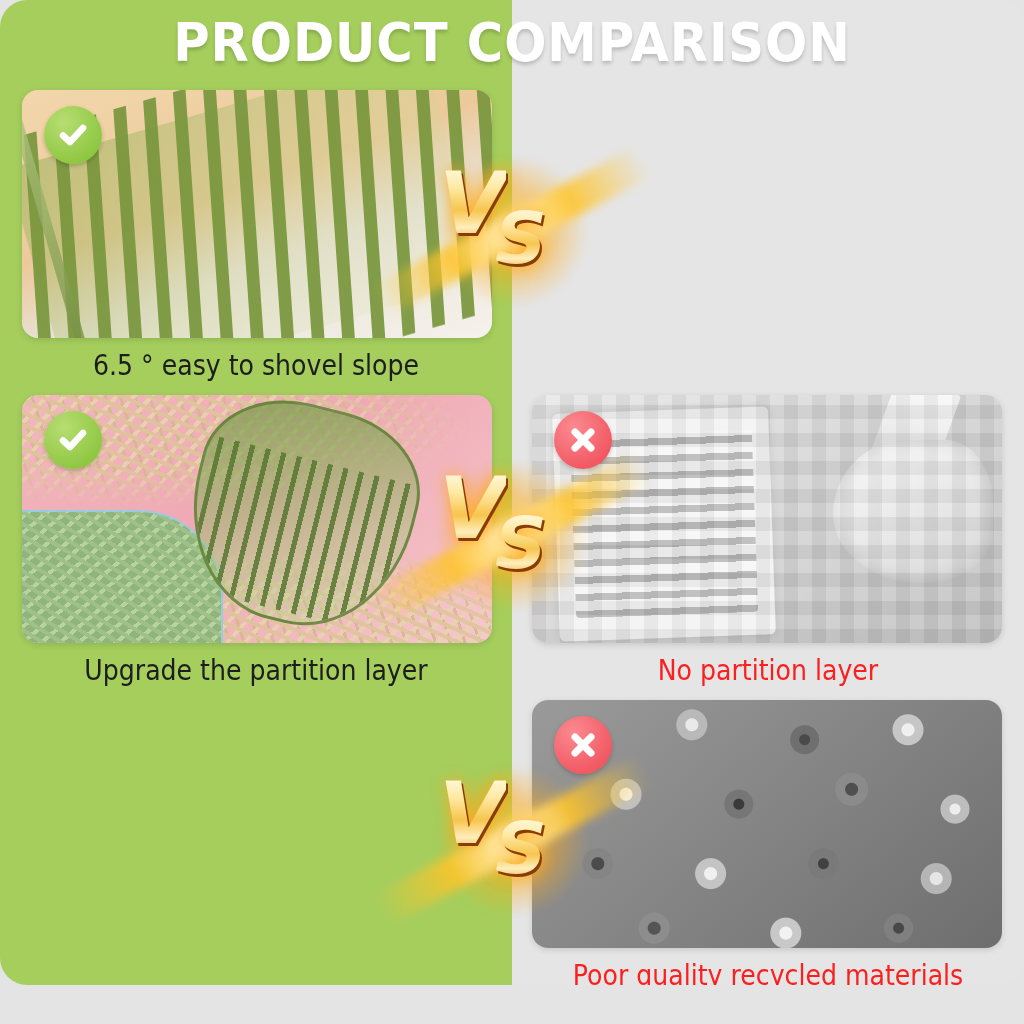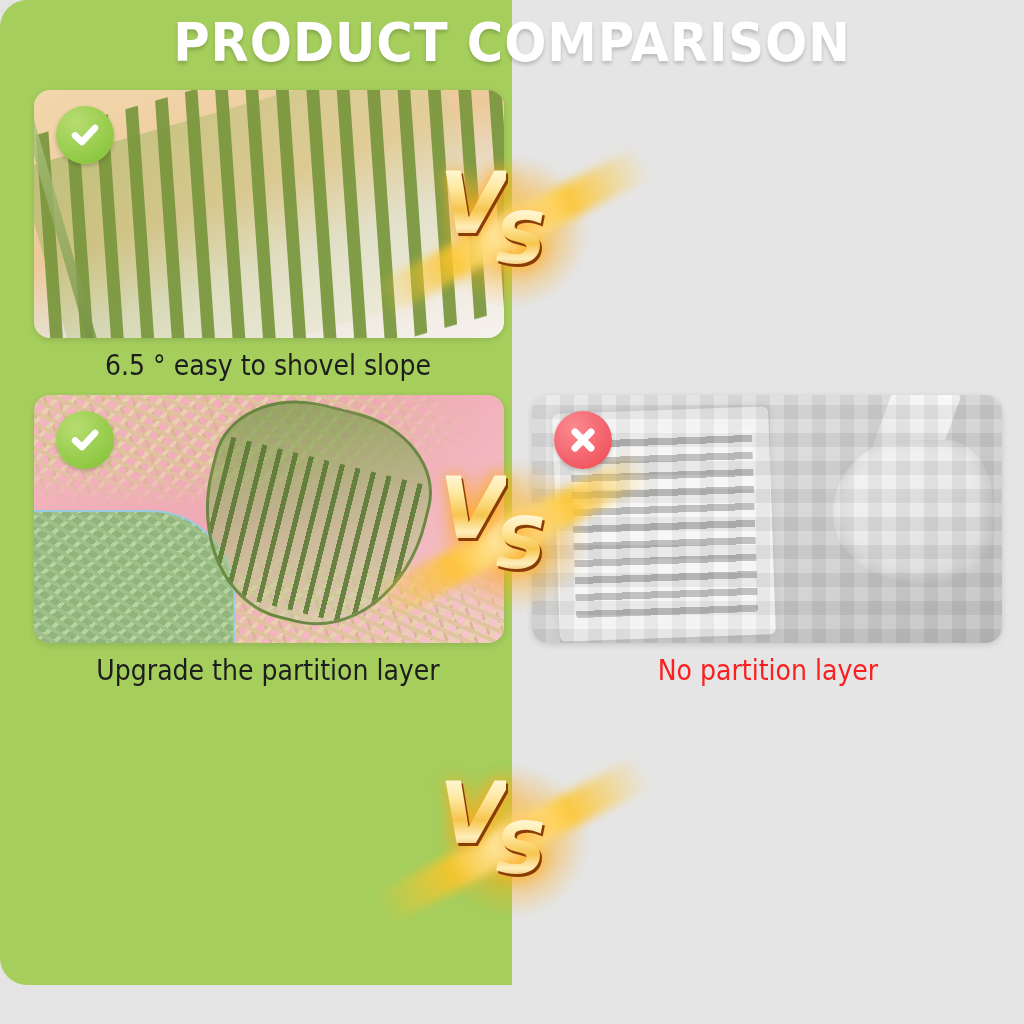--- a/index.html
+++ b/index.html
@@ -29,21 +29,21 @@
     z-index:6;
   }
 
   
   .row{position:absolute;left:0;width:1024px;height:305px;}
   .row.r1{top:82px;}
   .row.r2{top:387px;}
   .row.r3{top:692px;}
 
   .cell{position:absolute;top:0;width:512px;height:305px;}
-  .cell.left{left:12px;}
+  .cell.left{left:0;}
   .cell.right{left:512px;}
 
   .panel{
     position:absolute;left:22px;top:8px;
     width:470px;height:248px;
     border-radius:16px;
     overflow:hidden;
     box-shadow:0 2px 6px rgba(0,0,0,0.13);
   }
   .cell.right .panel{left:20px;background:#f3f3f3;}
@@ -358,20 +358,33 @@
       <div class="glyphs">
         <span class="g v">V</span>
         <span class="g s">S</span>
       </div>
     </div>
   </div>
 
   <div class="row r3">
 
 
+    <div class="cell right">
+      <div class="panel">
+        <div class="ph p3r">
+          <div class="beads"></div>
+        </div>
+        <div class="badge cross">
+          <svg width="32" height="32" viewBox="0 0 32 32">
+            <path d="M8 8 L24 24 M24 8 L8 24" fill="none" stroke="#ffffff" stroke-width="7" stroke-linecap="round"></path>
+          </svg>
+        </div>
+      </div>
+      <div class="caption bad">Poor quality recycled materials</div>
+    </div>
 
     <div class="vs">
       <div class="burst"></div>
       <div class="flare"></div>
       <div class="glyphs">
         <span class="g v">V</span>
         <span class="g s">S</span>
       </div>
     </div>
   </div>

